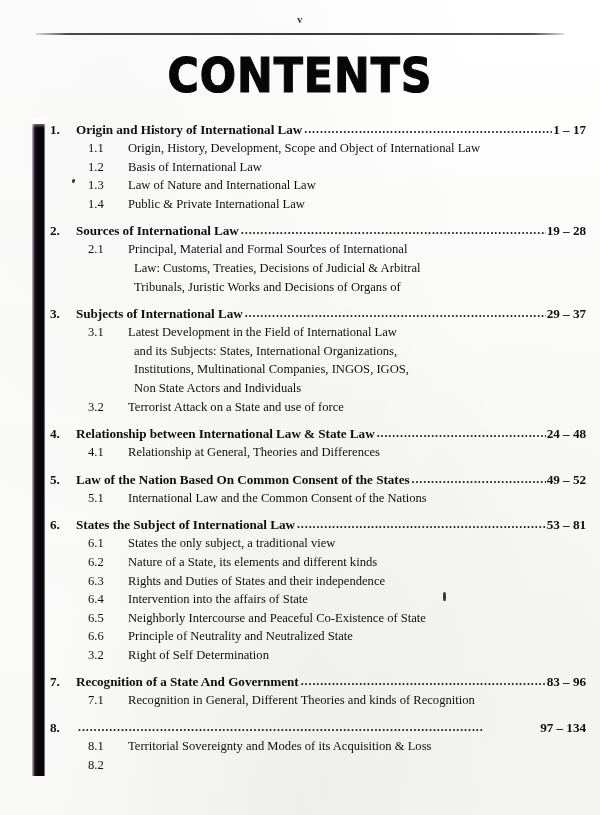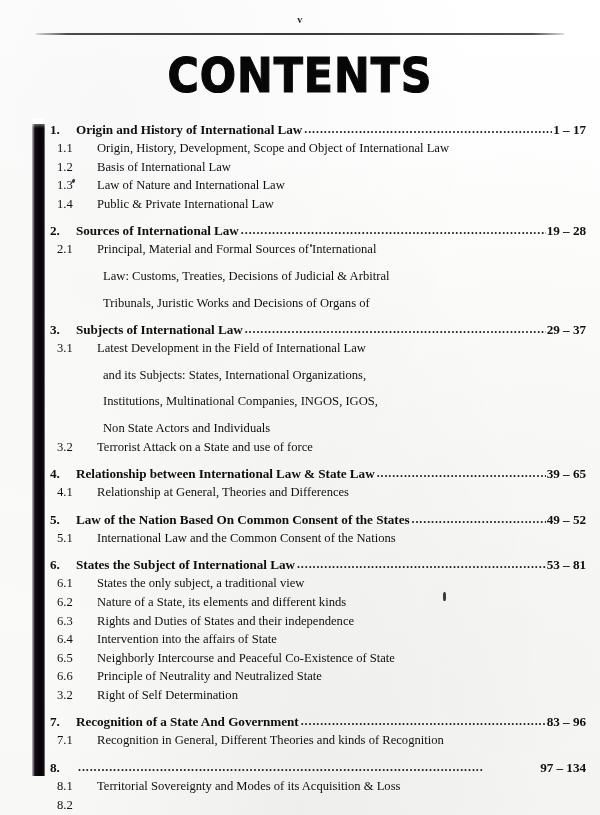--- a/index.html
+++ b/index.html
@@ -142,37 +142,36 @@
     font-weight: bold;
     white-space: nowrap;
     font-size: 13.2px;
   }
 
   .sub {
     display: flex;
     align-items: flex-start;
     font-size: 12.6px;
     line-height: 18.6px;
-    padding-left: 57px;
+    padding-left: 88px;
     padding-right: 18px;
   }
   .sub-num {
     width: 40px;
     flex: 0 0 40px;
   }
   .sub-text {
     flex: 1 1 auto;
   }
   .sub-text .cont-line {
     display: block;
     text-indent: 0;
   }
   .sub-text .cont-line.ind {
     padding-left: 6px;
-    margin-top: 8px;
   }
 
   .chapter + .chapter {
     margin-top: 9px;
   }
   .chapter .sub:first-of-type {
     margin-top: 1px;
   }
 
   
@@ -266,21 +265,21 @@
         <span class="sub-text">
           <span class="cont-line">Terrorist Attack on a State and use of force</span>
         </span>
       </div>
     </div>
     <div class="chapter">
       <div class="chapter-head">
         <span class="ch-num">4.</span>
         <span class="ch-title">Relationship between International Law &amp; State Law</span>
         <span class="leader">........................................................................................................</span>
-        <span class="ch-pages">39 – 65</span>
+        <span class="ch-pages">24 – 48</span>
       </div>
       <div class="sub">
         <span class="sub-num">4.1</span>
         <span class="sub-text">
           <span class="cont-line">Relationship at General, Theories and Differences</span>
         </span>
       </div>
     </div>
     <div class="chapter">
       <div class="chapter-head">

